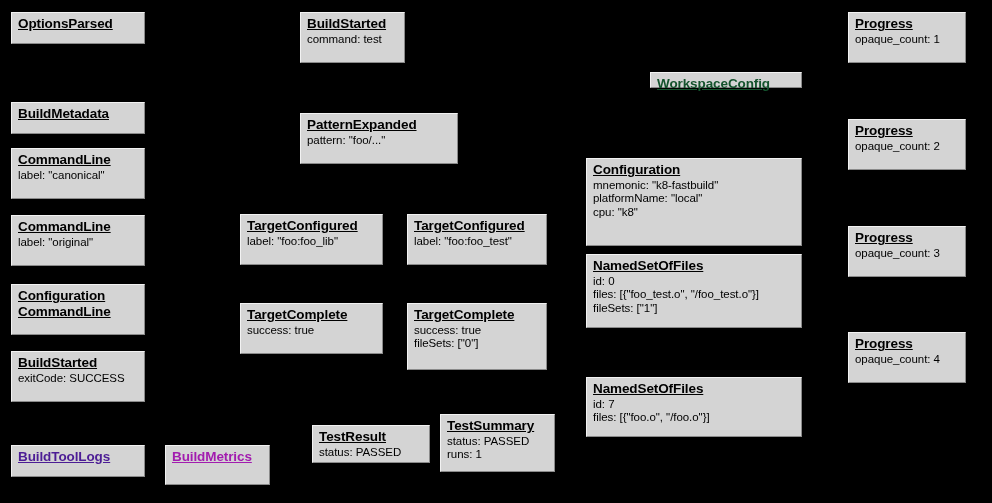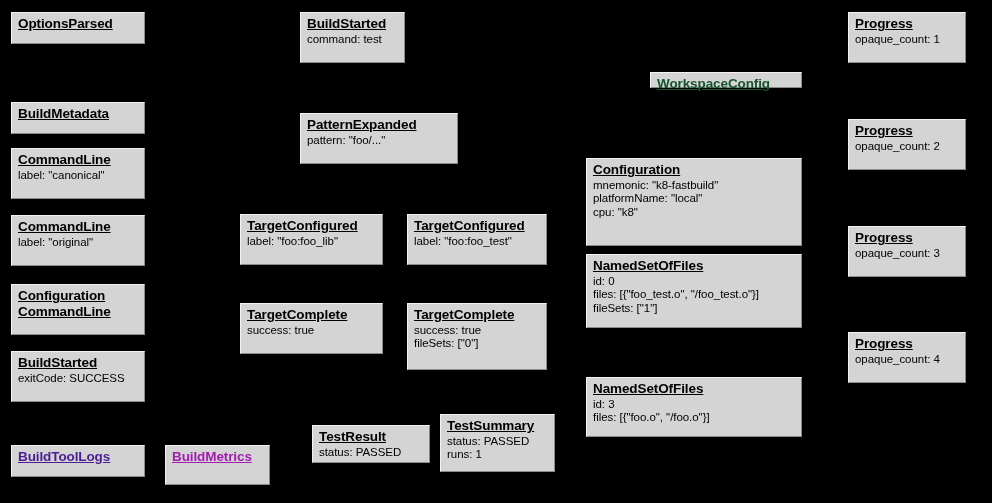--- a/index.html
+++ b/index.html
@@ -198,21 +198,21 @@
       </div>
       <div class="attrs">
         <span class="attr">exitCode: SUCCESS</span>
       </div>
     </div>
     <div class="node" style="left: 586px; top: 377px; width: 216px; height: 60px; background: rgb(212, 212, 212); border-color: rgb(242, 242, 242) rgb(138, 138, 138) rgb(138, 138, 138) rgb(242, 242, 242); color: rgb(0, 0, 0);">
       <div>
         <span class="title title-line">NamedSetOfFiles</span>
       </div>
       <div class="attrs">
-        <span class="attr">id: 3</span>
+        <span class="attr">id: 7</span>
         <span class="attr">files: [{"foo.o", "/foo.o"}]</span>
       </div>
     </div>
     <div class="node" style="left: 440px; top: 405px; width: 115px; height: 58px; background: rgb(212, 212, 212); border-color: rgb(242, 242, 242) rgb(138, 138, 138) rgb(138, 138, 138) rgb(242, 242, 242); color: rgb(0, 0, 0); margin-top: 9px;">
       <div>
         <span class="title title-line">TestSummary</span>
       </div>
       <div class="attrs">
         <span class="attr">status: PASSED</span>
         <span class="attr">runs: 1</span>

